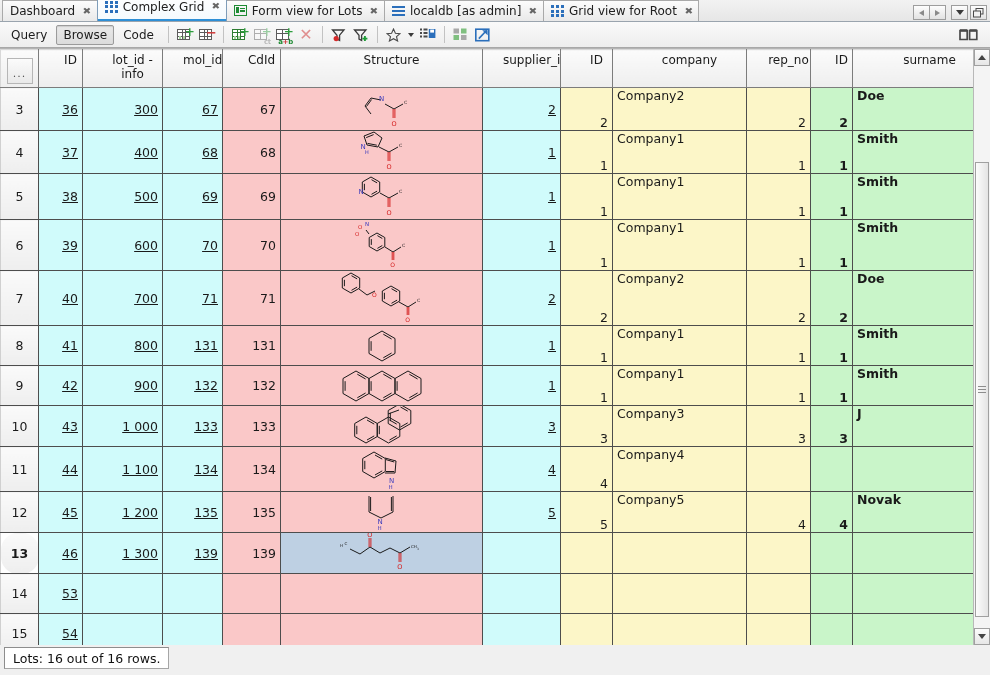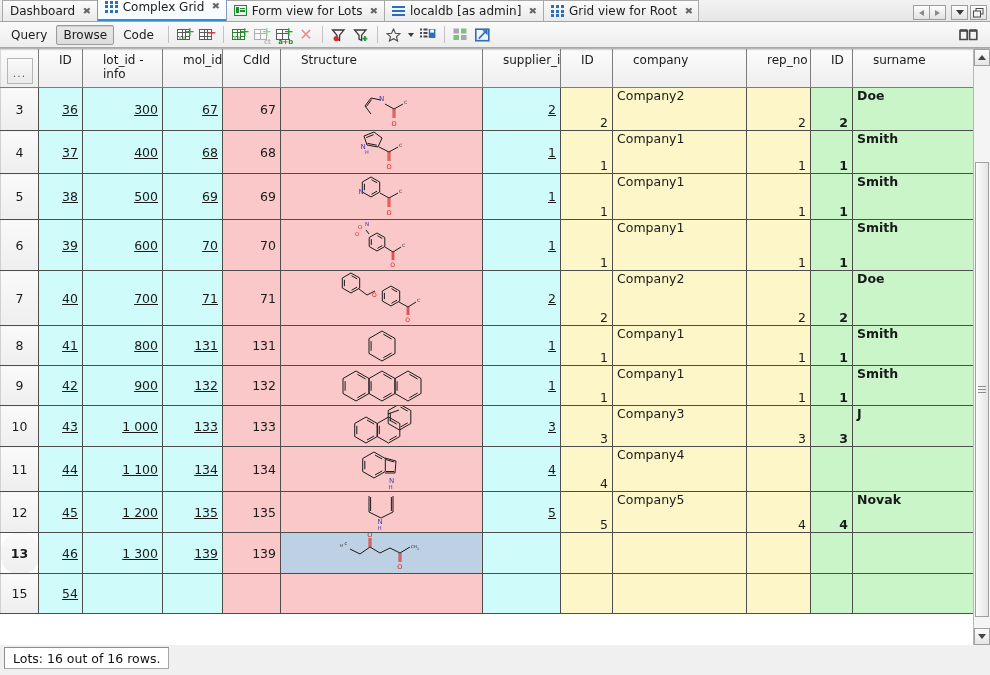--- a/index.html
+++ b/index.html
@@ -138,21 +138,21 @@
 
   table.grid { border-collapse: collapse; table-layout: fixed; width: 972px; }
   table.grid th {
     background: linear-gradient(#fbfbfb,#eeeeee);
     border-right: 1px solid #7c7c7c;
     border-bottom: 1px solid #7c7c7c;
     border-top: 1px solid #d8d8d8;
     height: 38px;
     font-weight: normal;
     font-size: 12px;
-    text-align: left;
+    text-align: center;
     vertical-align: top;
     padding: 3px 0 0 20px;
     color:#1a1a1a;
     cursor: default;
     position: relative;
   }
   table.grid th.corner { padding:0; text-align:center; vertical-align: middle; border-left: 1px solid #d8d8d8;}
   table.grid th.corner .dots{ font-size:11px; color:#555; letter-spacing:1px; line-height:1; position:relative; top:7px;}
 
   table.grid td {
@@ -775,20 +775,34 @@
                   </svg>
                 </td>
                 <td class="num c-cyan"></td>
                 <td class="numtop c-yellow" style="vertical-align: bottom;"></td>
                 <td class="txt c-yellow"></td>
                 <td class="numtop c-yellow" style="vertical-align: bottom;"></td>
                 <td class="numtop c-green" style="vertical-align: bottom;"></td>
                 <td class="txt c-green"></td>
               </tr>
               <tr>
+                <td class="rowhdr">14</td>
+                <td class="num c-cyan">53</td>
+                <td class="num c-cyan"></td>
+                <td class="num c-cyan"></td>
+                <td class="num c-pink"></td>
+                <td class="struct c-pink"></td>
+                <td class="num c-cyan"></td>
+                <td class="numtop c-yellow" style="vertical-align: bottom;"></td>
+                <td class="txt c-yellow"></td>
+                <td class="numtop c-yellow" style="vertical-align: bottom;"></td>
+                <td class="numtop c-green" style="vertical-align: bottom;"></td>
+                <td class="txt c-green"></td>
+              </tr>
+              <tr>
                 <td class="rowhdr">15</td>
                 <td class="num c-cyan">54</td>
                 <td class="num c-cyan"></td>
                 <td class="num c-cyan"></td>
                 <td class="num c-pink"></td>
                 <td class="struct c-pink"></td>
                 <td class="num c-cyan"></td>
                 <td class="numtop c-yellow" style="vertical-align: bottom;"></td>
                 <td class="txt c-yellow"></td>
                 <td class="numtop c-yellow" style="vertical-align: bottom;"></td>

